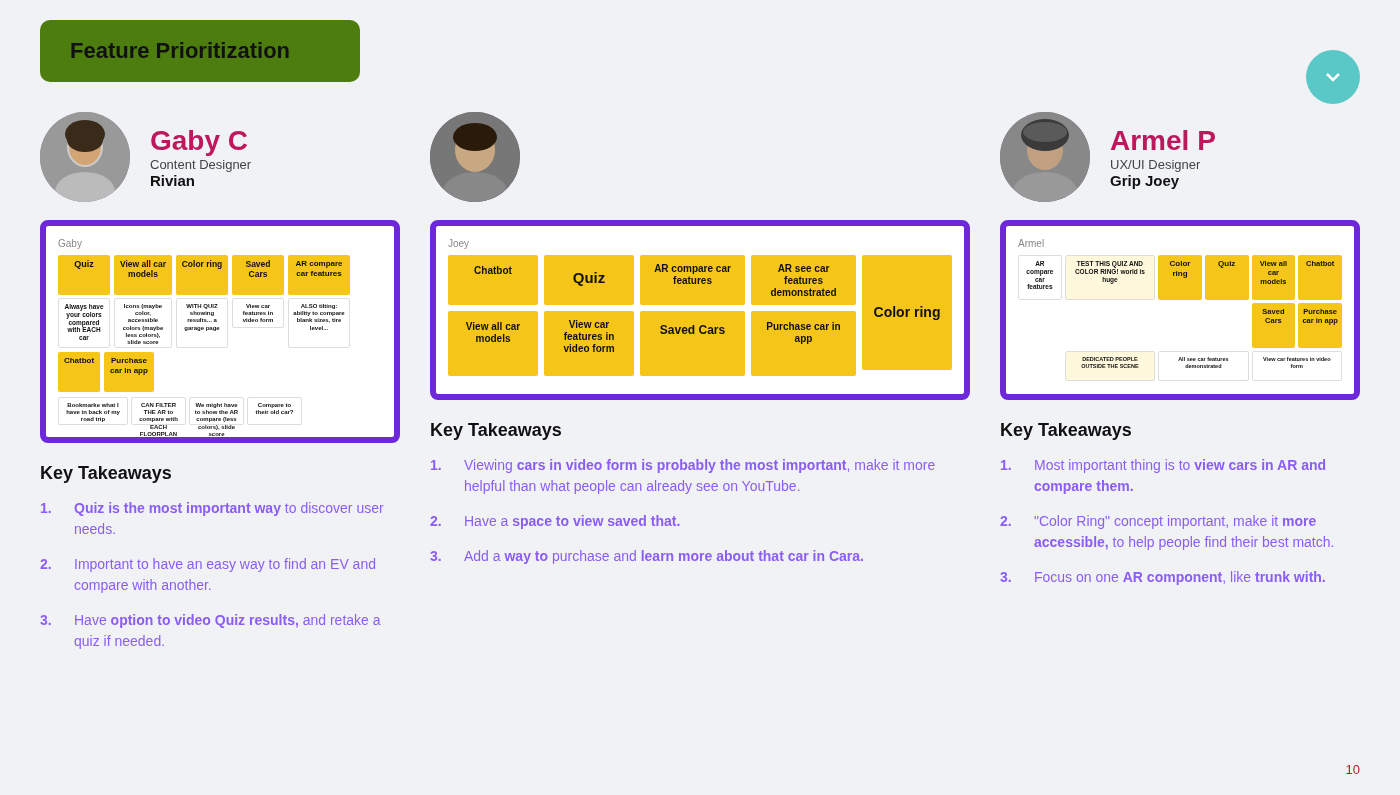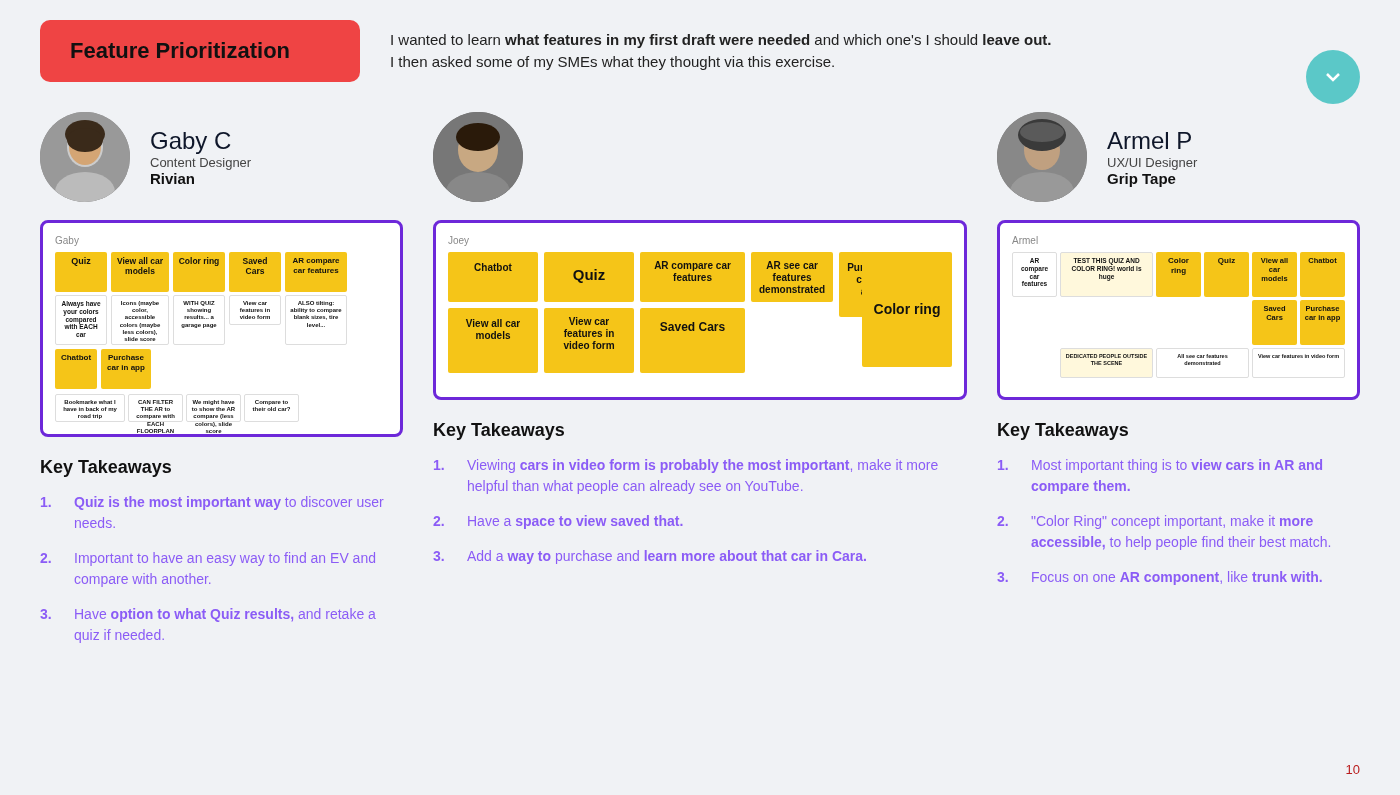--- a/index.html
+++ b/index.html
@@ -13,21 +13,21 @@
 
     
     .header {
       display: flex;
       align-items: center;
       background: #f0f2f5;
       padding: 20px 40px 20px 40px;
       gap: 30px;
     }
     .header-title-box {
-      background: #ef4444;
+      background: #4d7c0f;
       border-radius: 10px;
       padding: 18px 30px;
       min-width: 320px;
     }
     .header-title-box h1 {
       font-size: 22px;
       font-weight: 900;
       color: #111;
     }
     .header-description {
@@ -87,44 +87,44 @@
       height: 90px;
       border-radius: 50%;
       background: #ccc;
       overflow: hidden;
       flex-shrink: 0;
       display: flex;
       align-items: center;
       justify-content: center;
     }
     .person-name {
-      font-size: 24px;
-      font-weight: 400;
-      color: #0f172a;
+      font-size: 28px;
+      font-weight: 700;
+      color: #be185d;
     }
     .person-role {
       font-size: 13px;
       color: #444;
       font-weight: 400;
     }
     .person-company {
       font-size: 15px;
       font-weight: 900;
       color: #111;
     }
 
     
     .board {
       background: white;
       border-radius: 8px;
       padding: 12px;
       min-height: 170px;
       margin-bottom: 20px;
       position: relative;
-      border: 3px solid #6d28d9;
+      border: 6px solid #6d28d9;
     }
     .board-label {
       font-size: 10px;
       color: #888;
       margin-bottom: 6px;
     }
 
     
     .takeaways-title {
       font-size: 18px;
@@ -180,24 +180,20 @@
     }
     .note-y { background: #f5c518; }
     .note-w { background: #fff; border: 1px solid #ddd; font-size: 7px; }
   </style>
 </head>
 <body>
 
 <div class="header" style="position:relative;">
   <div class="header-title-box">
     <h1>Feature Prioritization</h1>
-  </div>
-  <div class="header-description">
-    I wanted to learn <strong>what features in my first draft were needed</strong> and which one's I should <strong>leave out.</strong><br>
-    I then asked some of my SMEs what they thought via this exercise.
   </div>
   <button class="down-btn">
     <svg viewBox="0 0 24 24">
       <polyline points="6 9 12 15 18 9"></polyline>
     </svg>
   </button>
 </div>
 
 <div class="main-content">
   <div class="columns">
@@ -267,21 +263,21 @@
         <li class="takeaway-item">
           <span></span>
           <span><strong>Quiz is the most important way</strong> to discover user needs.</span>
         </li>
         <li class="takeaway-item">
           <span></span>
           <span>Important to have an easy way to find an EV and compare with another.</span>
         </li>
         <li class="takeaway-item">
           <span></span>
-          <span>Have <strong>option to what Quiz results,</strong> and retake a quiz if needed.</span>
+          <span>Have <strong>option to video Quiz results,</strong> and retake a quiz if needed.</span>
         </li>
       </ol>
     </div>
 
     <div>
       <div class="person-header">
         <div class="avatar avatar-joey">
           <svg width="90" height="90" viewBox="0 0 90 90">
             <rect width="90" height="90" fill="#777"></rect>
             <ellipse cx="45" cy="38" rx="20" ry="22" fill="#c8a882"></ellipse>
@@ -303,21 +299,21 @@
           <div style="display:flex; flex-direction:column; gap:6px;">
             <div class="note note-y" style="padding:14px 8px; font-size:15px; font-weight:900; height:50px;">Quiz</div>
             <div class="note note-y" style="padding:8px; font-size:10px; font-weight:700; height:65px;">View car features in video form</div>
           </div>
 
           <div style="display:flex; flex-direction:column; gap:6px;">
             <div class="note note-y" style="padding:8px; font-size:10px; font-weight:700; height:50px;">AR compare car features</div>
             <div class="note note-y" style="padding:12px 8px; font-size:12px; font-weight:700; height:65px;">Saved Cars</div>
           </div>
 
-          <div style="display:flex; flex-direction:row; gap:6px;">
+          <div style="display:flex; flex-direction:column; gap:6px;">
             <div class="note note-y" style="padding:8px; font-size:10px; font-weight:700; height:50px;">AR see car features demonstrated</div>
             <div class="note note-y" style="padding:10px 8px; font-size:10px; font-weight:700; height:65px;">Purchase car in app</div>
           </div>
 
           <div>
             <div class="note note-y" style="padding:14px 8px; font-size:14px; font-weight:900; height:115px; display:flex; align-items:center; justify-content:center;">Color ring</div>
           </div>
         </div>
       </div>
 
@@ -345,21 +341,21 @@
             <rect width="90" height="90" fill="#888"></rect>
             <ellipse cx="45" cy="38" rx="18" ry="20" fill="#c0a080"></ellipse>
             <ellipse cx="45" cy="23" rx="24" ry="16" fill="#3a3a3a"></ellipse>
             <ellipse cx="45" cy="80" rx="32" ry="20" fill="#999"></ellipse>
             <ellipse cx="45" cy="20" rx="22" ry="10" fill="#5a5a5a"></ellipse>
           </svg>
         </div>
         <div>
           <div class="person-name">Armel P</div>
           <div class="person-role">UX/UI Designer</div>
-          <div class="person-company">Grip Tape</div>
+          <div class="person-company">Grip Joey</div>
         </div>
       </div>
 
       <div class="board" style="min-height:180px;">
         <div class="board-label">Armel</div>
         <div style="display:grid; grid-template-columns: repeat(7, 1fr); gap:3px; align-items:start;">
 
           <div class="note note-w" style="font-size:6.5px; height:45px; grid-column:span 1;">AR compare car features</div>
           <div class="note note-w" style="font-size:6.5px; height:45px; grid-column:span 2; background:#fff8dc;">TEST THIS QUIZ AND COLOR RING! world is huge</div>
           <div class="note note-y" style="font-size:8px; height:45px; grid-column:span 1; font-weight:900;">Color ring</div>

